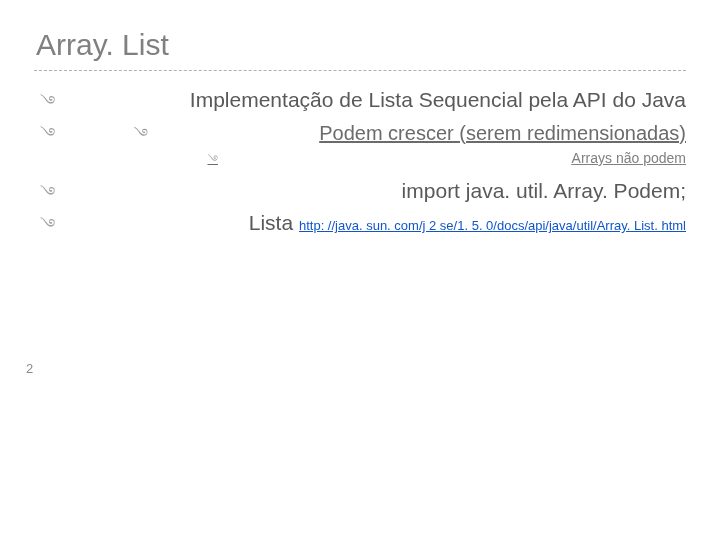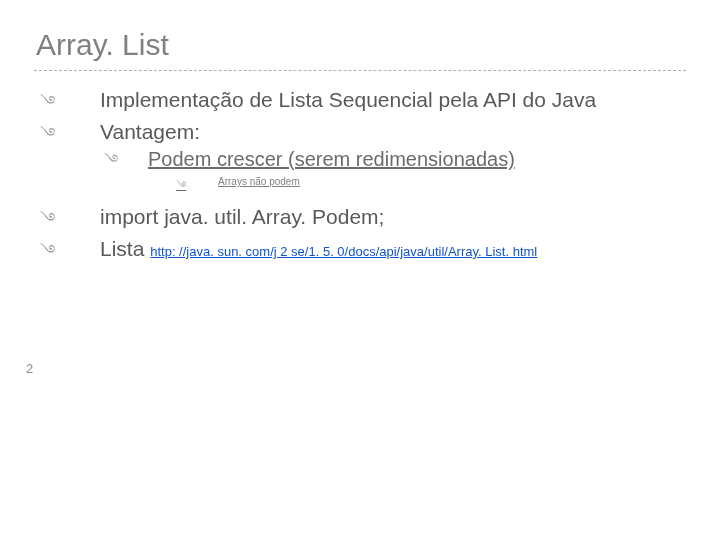--- a/index.html
+++ b/index.html
@@ -40,20 +40,21 @@
     align-items: flex-start;
     margin-bottom: 4px;
   }
   .col-bullet {
     flex: 0 0 60px;
     text-align: left;
     padding-left: 6px;
   }
   .col-body {
     flex: 1 1 auto;
+    text-align: right;
   }
   .bullet-main {
     font-family: "Georgia", serif;
     font-size: 16px;
     color: #9d9d9d;
     line-height: 26px;
     display: inline-block;
   }
   .sub1 {
     display: flex;
@@ -83,21 +84,21 @@
   .sub2 .b {
     flex: 0 0 42px;
     padding-left: 28px;
     font-family: "Georgia", serif;
     font-size: 11px;
     color: #a0a0a0;
     line-height: 18px;
   }
   .sub2 .t {
     flex: 1 1 auto;
-    font-size: 10px;
+    font-size: 14px;
     color: #808080;
   }
   .link {
     color: #1155cc;
     text-decoration: underline;
     font-size: 13px;
   }
   .pagenum {
     position: absolute;
     left: 26px;
@@ -124,21 +125,20 @@
         <span class="bullet-main">࿓</span>
       </div>
       <div class="col-body">Implementação de Lista Sequencial pela API do Java</div>
     </div>
 
     <div class="row">
       <div class="col-bullet">
         <span class="bullet-main">࿓</span>
       </div>
       <div class="col-body">
-        <div>Vantagem:</div>
 
         <div class="sub1">
           <div class="b">࿓</div>
           <div class="t">
             <div>Podem crescer (serem redimensionadas)</div>
 
             <div class="sub2">
               <div class="b">࿓</div>
               <div class="t">Arrays não podem</div>
             </div>

